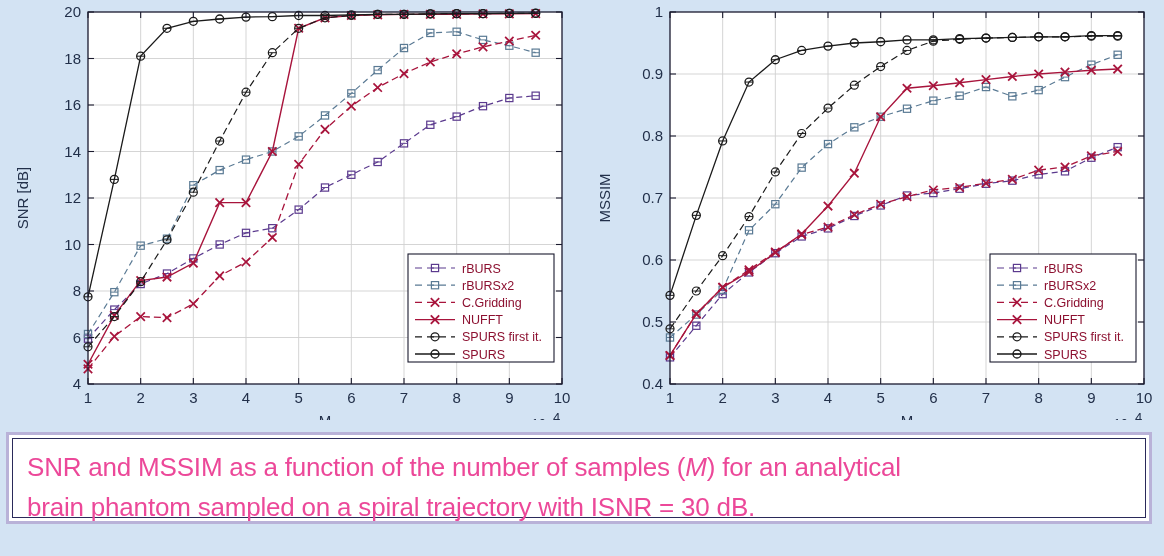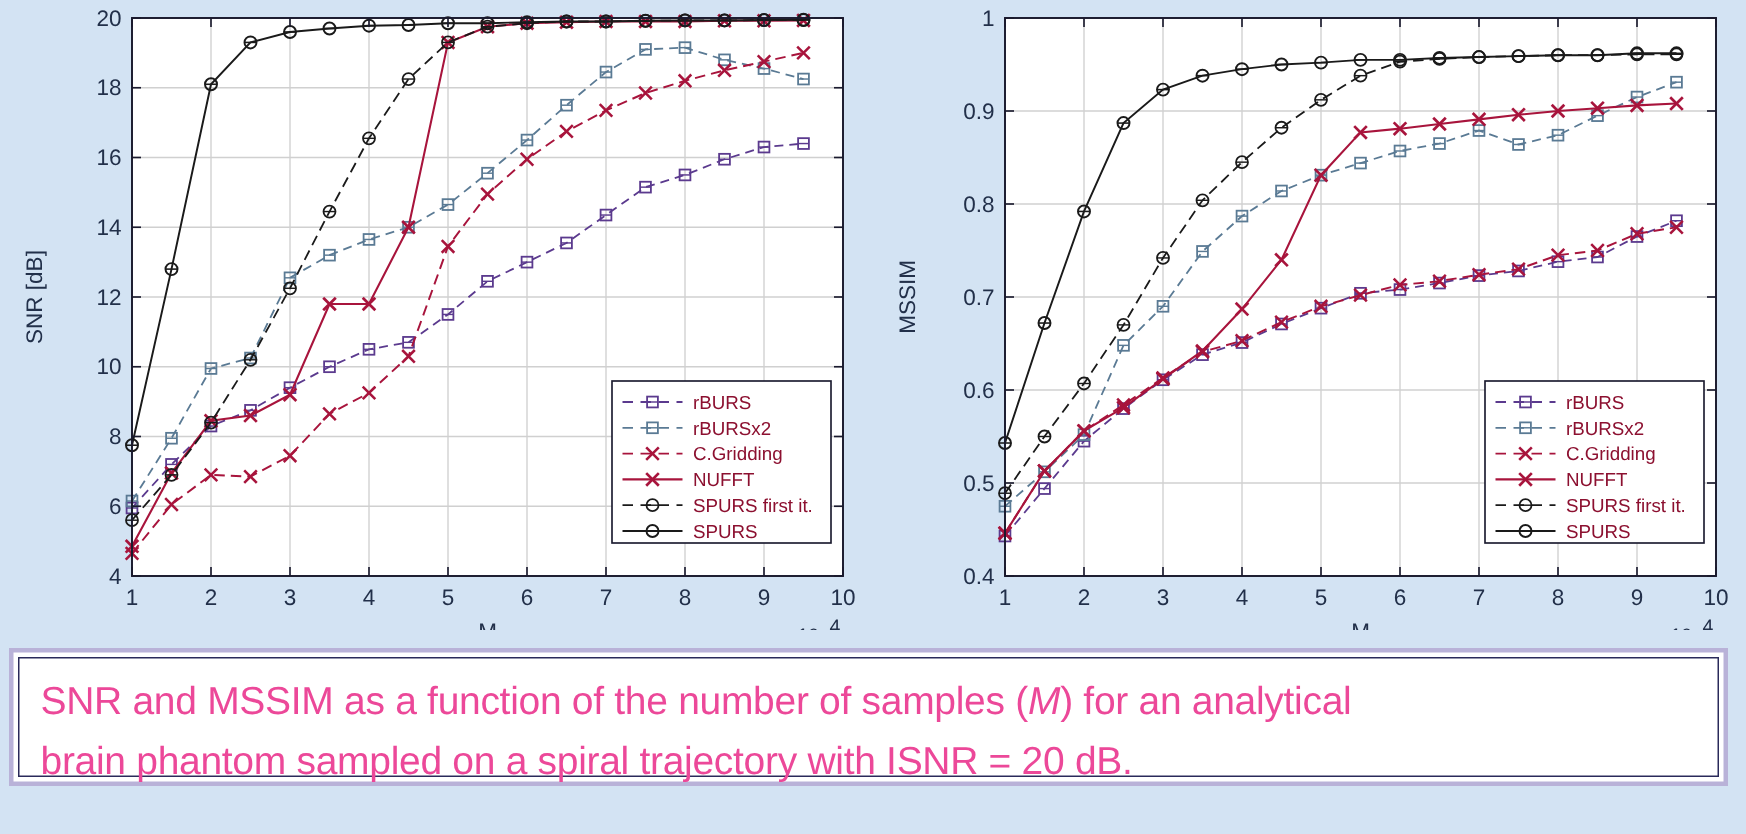--- a/index.html
+++ b/index.html
@@ -774,17 +774,17 @@
               <text x="462" y="358.5" class="legend-text">SPURS</text>
             </g>
           </g>
         </svg>
       </div>
   </div>
 
   <div id="caption-box" style="border-color: rgb(185, 178, 216);">
     <div id="caption-inner">
       <div class="caption-line"><span>SNR and MSSIM as a function of the number of samples (</span><span class="cap-em">M</span><span>) for an analytical</span></div>
-      <div class="caption-line">brain phantom sampled on a spiral trajectory with ISNR = 20 dB.</div>
+      <div class="caption-line">brain phantom sampled on a spiral trajectory with ISNR = 30 dB.</div>
     </div>
   </div>
 
 </div>
 
 </body></html>

